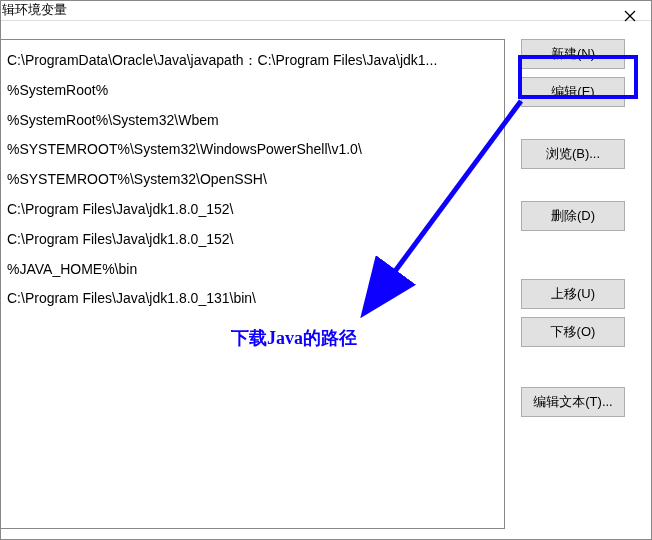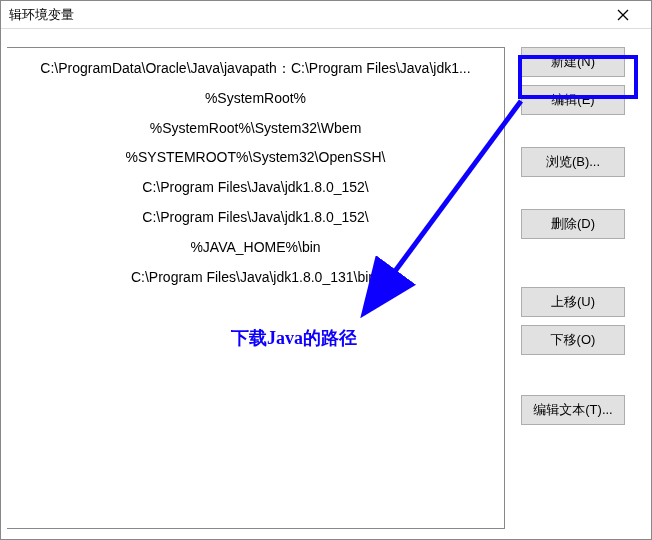--- a/index.html
+++ b/index.html
@@ -16,24 +16,23 @@
   }
   .window {
     width: 652px;
     height: 540px;
     border: 1px solid #888;
     background: #fff;
     display: flex;
     flex-direction: column;
   }
   .titlebar {
-    height: 28px;
+    height: 20px;
     display: flex;
-    align-items: center;
-    padding: 0 8px;
+    padding: 0 1px;
     border-bottom: 1px solid #ddd;
     background: #fff;
     position: relative;
   }
   .titlebar .title {
     flex: 1;
     font-size: 13px;
     color: #000;
     white-space: nowrap;
     overflow: hidden;
@@ -51,27 +50,26 @@
   .body {
     flex: 1;
     display: flex;
     padding: 18px 10px 10px 0;
     gap: 16px;
     position: relative;
   }
   .listbox {
     flex: 1;
     border: 1px solid #888;
-    margin-left: 6px;
+    margin-left: 0;
     border-left: none;
     padding: 6px 0;
     overflow: hidden;
     position: relative;
     min-height: 460px;
-    text-align: center;
   }
   .list-item {
     padding: 3px 6px;
     font-size: 14px;
     line-height: 1.7;
     white-space: nowrap;
     overflow: hidden;
     text-overflow: ellipsis;
     cursor: default;
   }
@@ -124,20 +122,21 @@
           <line x1="1" y1="1" x2="11" y2="11"></line>
           <line x1="11" y1="1" x2="1" y2="11"></line>
         </svg>
     </div>
   </div>
   <div class="body">
     <div class="listbox">
       <div class="list-item">C:\ProgramData\Oracle\Java\javapath：C:\Program Files\Java\jdk1...</div>
       <div class="list-item">%SystemRoot%</div>
       <div class="list-item">%SystemRoot%\System32\Wbem</div>
+      <div class="list-item">%SYSTEMROOT%\System32\WindowsPowerShell\v1.0\</div>
       <div class="list-item">%SYSTEMROOT%\System32\OpenSSH\</div>
       <div class="list-item">C:\Program Files\Java\jdk1.8.0_152\</div>
       <div class="list-item">C:\Program Files\Java\jdk1.8.0_152\</div>
       <div class="list-item">%JAVA_HOME%\bin</div>
       <div class="list-item">C:\Program Files\Java\jdk1.8.0_131\bin\</div>
     </div>
     <div class="buttons">
       <button class="btn">新建(N)</button>
       <button class="btn">编辑(E)</button>
       <div class="spacer"></div>

